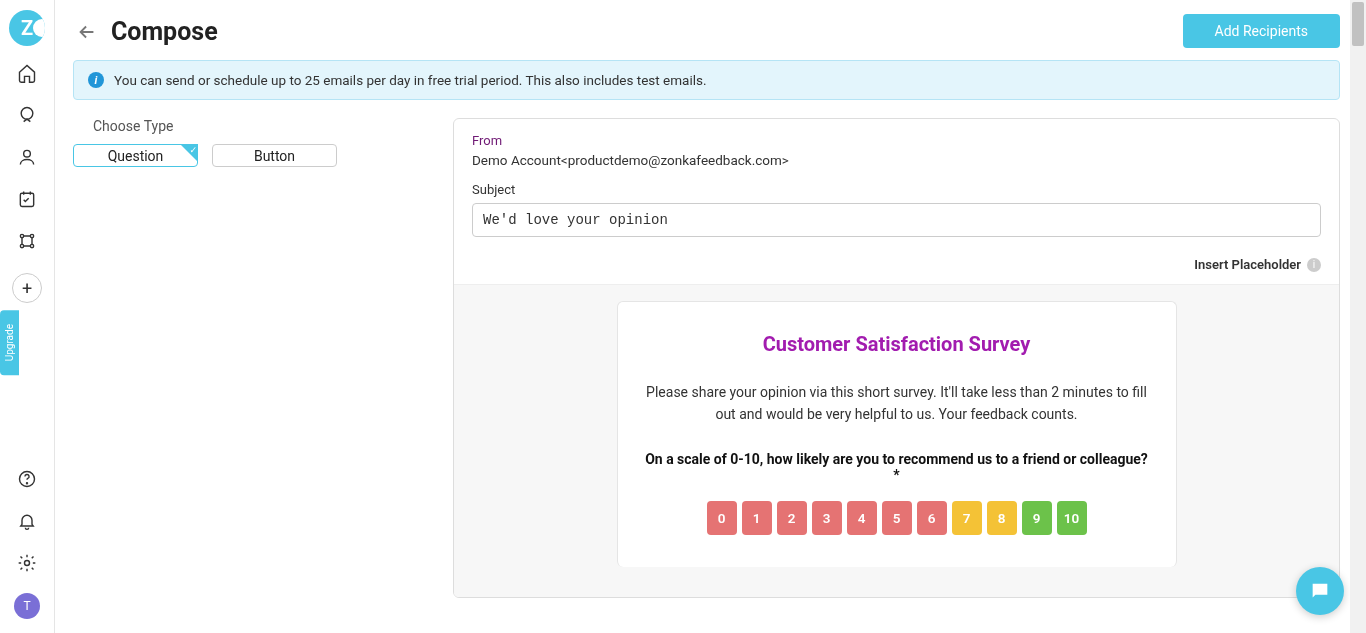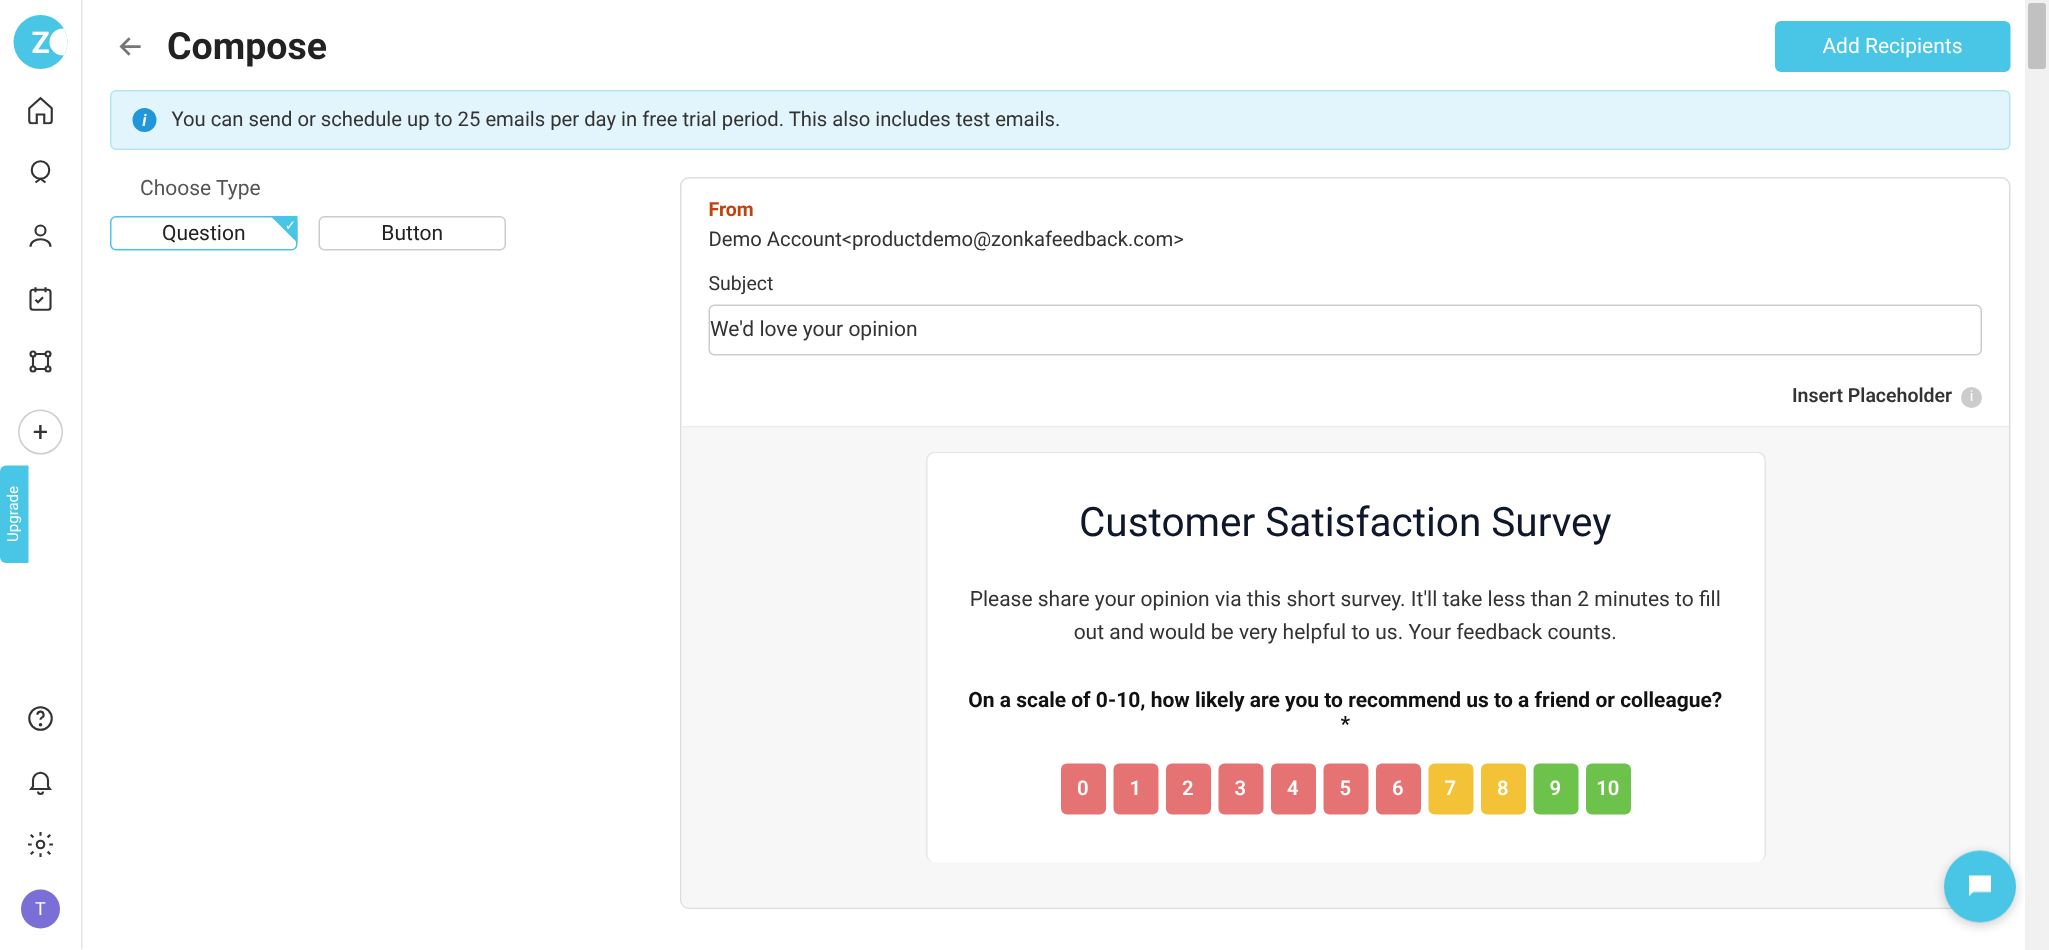--- a/index.html
+++ b/index.html
@@ -19,52 +19,52 @@
 .bottom-icons { position:absolute; bottom:14px; display:flex; flex-direction:column; gap:18px; align-items:center;}
 .bottom-icons .nav-icon svg{stroke:#333;}
 .avatar-badge{width:26px;height:26px;border-radius:50%;background:#7a6fd6;color:#fff;display:flex;align-items:center;justify-content:center;font-size:12px;cursor:pointer;}
 
 
 .main { flex:1; overflow-y:auto; position:relative; }
 .main-inner{padding:14px 26px 40px 18px;}
 
 
 .header-row{display:flex;align-items:center;justify-content:space-between;margin-bottom:12px;}
-.header-left{display:flex;align-items:center;gap:10px;}
+.header-left{display:flex;align-items:flex-end;gap:10px;}
 .back-arrow{width:28px;height:28px;display:flex;align-items:center;justify-content:center;cursor:pointer;color:#666;font-size:20px;}
 .page-title{font-size:25px;font-weight:700;color:#222;}
 .add-recipients{background:#49c6e5;color:#fff;border:none;padding:9px 32px;border-radius:4px;font-size:14px;cursor:pointer;}
 
 
 .info-banner{background:#e3f5fc;border:1px solid #b5e4f5;border-radius:4px;padding:11px 14px;display:flex;align-items:center;gap:10px;font-size:13.5px;color:#333;margin-bottom:18px;}
 .info-icon{width:16px;height:16px;border-radius:50%;background:#2196d8;color:#fff;display:inline-flex;align-items:center;justify-content:center;font-size:11px;font-style:italic;font-weight:700;flex-shrink:0;}
 
 
 .body-row{display:flex;gap:20px;}
 .left-col{width:360px;}
 .choose-type-label{font-size:14px;color:#555;margin-bottom:10px;margin-left:20px;}
 .type-cards{display:flex;gap:14px;}
 .type-card{flex:0 0 125px;height:23px;border:1px solid #ccc;border-radius:4px;display:flex;align-items:center;justify-content:center;font-size:14px;cursor:pointer;position:relative;background:#fff;}
 .type-card.selected{border-color:#49c6e5;color:#222;}
 .type-card.selected .corner{position:absolute;top:-1px;right:-1px;width:0;height:0;border-top:18px solid #49c6e5;border-left:18px solid transparent;}
 .type-card.selected .corner::after{content:"✓";position:absolute;top:-17px;right:1px;color:#fff;font-size:9px;}
 
 .right-col{flex:1;border:1px solid #ddd;border-radius:6px;overflow:hidden;}
 .compose-meta{padding:14px 18px 10px;}
-.from-label{font-size:13px;color:#c2410c;margin-bottom:4px;font-weight:bold;}
+.from-label{font-size:13px;color:#701a75;margin-bottom:4px;}
 .from-value{font-size:13.5px;color:#333;margin-bottom:14px;}
 .subject-label{font-size:13px;color:#333;margin-bottom:6px;}
-.subject-input{width:100%;border:1px solid #ccc;border-radius:4px;padding:8px 0;font-size:14px;color:#333;}
+.subject-input{width:100%;border:1px solid #ccc;border-radius:4px;padding:8px 10px;font-size:14px;color:#333;font-family:Liberation Mono, monospace;}
 .placeholder-row{display:flex;justify-content:flex-end;align-items:center;gap:6px;padding:10px 18px 12px;font-size:13px;color:#333;}
 .ph-info{width:14px;height:14px;border-radius:50%;background:#ccc;color:#fff;display:inline-flex;align-items:center;justify-content:center;font-size:10px;}
 
 .preview-area{background:#f7f7f7;border-top:1px solid #eee;padding:16px 16px 30px;}
 .upload-box{width:92px;height:92px;margin:0 auto 20px;border:1px dashed #bbb;display:flex;align-items:center;justify-content:center;font-size:12.5px;color:#555;cursor:pointer;background:#fff;}
 .survey-card{background:#fff;border:1px solid #e5e5e5;border-radius:6px;max-width:560px;margin:0 auto;padding:30px 26px 24px;text-align:center;border-bottom:none;}
-.survey-title{font-size:27px;font-weight:400;color:#0f172a;margin-bottom:26px;}
+.survey-title{font-size:20px;font-weight:700;color:#a21caf;margin-bottom:26px;}
 .survey-desc{font-size:14px;color:#333;line-height:1.55;margin-bottom:26px;}
 .survey-question{font-size:14px;font-weight:700;color:#111;margin-bottom:18px;}
 .nps-row{display:flex;justify-content:center;gap:5px;margin-bottom:8px;}
 .nps-cell{width:30px;height:34px;border-radius:4px;color:#fff;display:flex;align-items:center;justify-content:center;font-size:13.5px;font-weight:600;cursor:pointer;}
 
 
 .chat-bubble{position:fixed;right:22px;bottom:18px;width:48px;height:48px;border-radius:50%;background:#49c6e5;display:flex;align-items:center;justify-content:center;cursor:pointer;box-shadow:0 2px 8px rgba(0,0,0,.2);}
 .chat-bubble svg{width:22px;height:22px;fill:#fff;}
 
 

